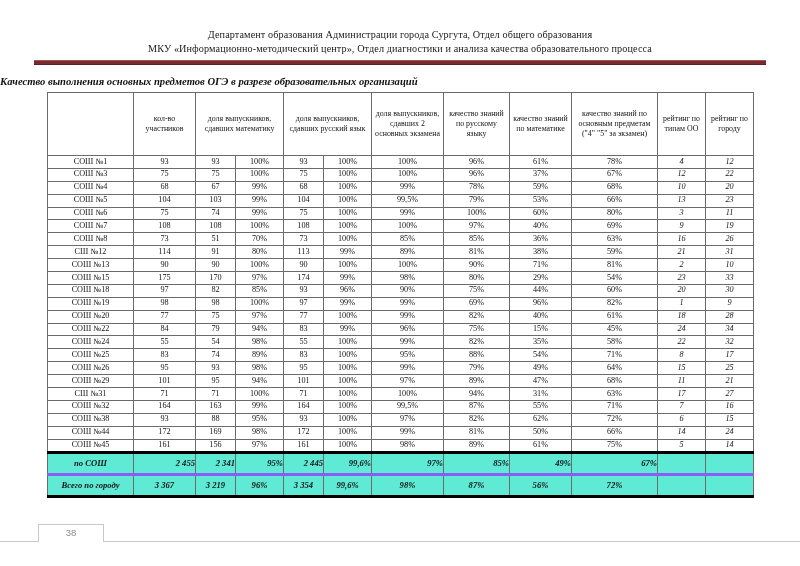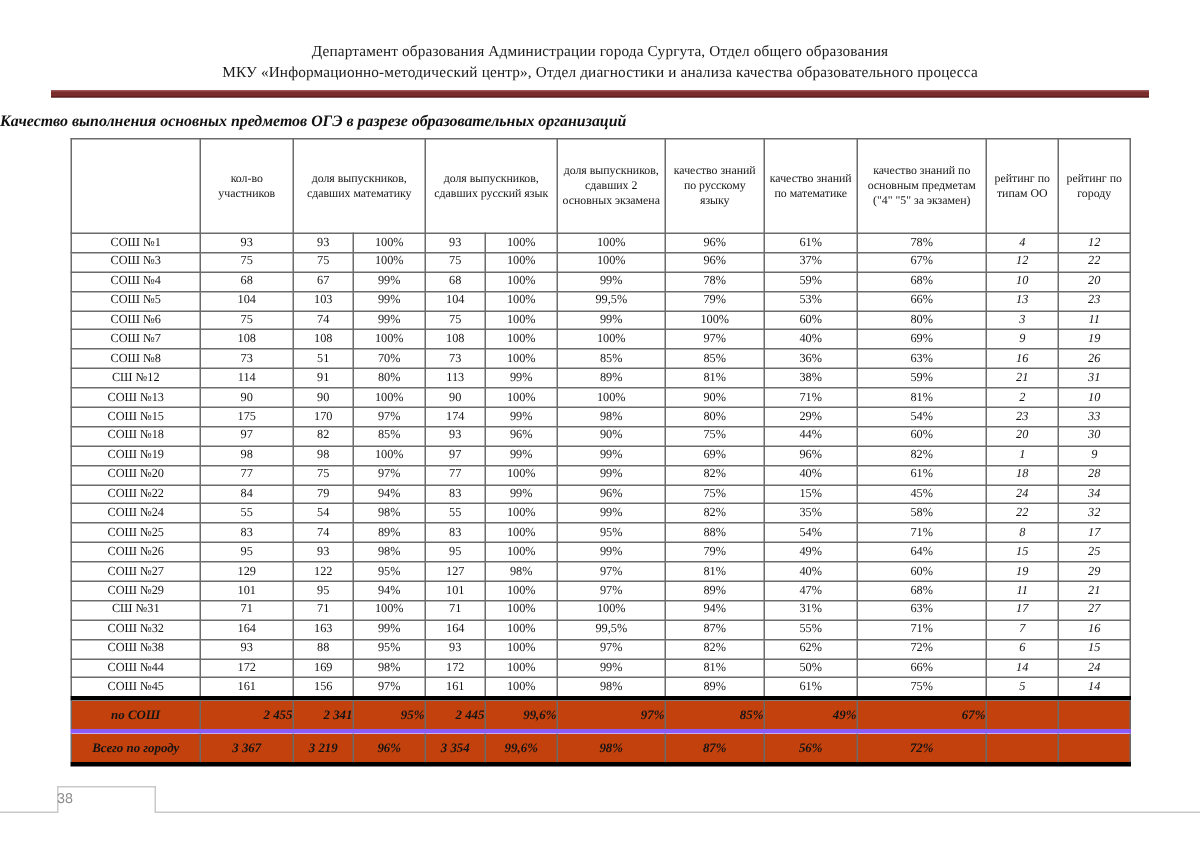--- a/index.html
+++ b/index.html
@@ -90,21 +90,21 @@
     padding-left: 6px;
     font-size: 8.3px;
   }
 
   td.rank {
     font-style: italic;
   }
 
   
   tr.summary td {
-    background: #c2410c;
+    background: #5eead4;
     font-style: italic;
     font-weight: bold;
     font-size: 8.6px;
     height: 19px;
     border: 1px solid #6b6b6b;
   }
   tr.summary td.name {
     text-align: center;
     padding-left: 0;
   }
@@ -139,21 +139,21 @@
     background: #ffffff;
     box-sizing: border-box;
   }
   .page-num {
     position: absolute;
     left: 38px;
     bottom: 9px;
     width: 66px;
     height: 17px;
     line-height: 17px;
-    text-align: left;
+    text-align: center;
     font-family: "Liberation Sans", sans-serif;
     font-size: 9.5px;
     color: #8c8c8c;
   }
 </style>
 </head>
 <body>
 
 <div class="page">
 
@@ -428,34 +428,20 @@
             <td>95</td>
             <td>100%</td>
             <td>99%</td>
             <td>79%</td>
             <td>49%</td>
             <td>64%</td>
             <td class="rank">15</td>
             <td class="rank">25</td>
           </tr>
           <tr>
-            <td class="name">СОШ №27</td>
-            <td>129</td>
-            <td>122</td>
-            <td>95%</td>
-            <td>127</td>
-            <td>98%</td>
-            <td>97%</td>
-            <td>81%</td>
-            <td>40%</td>
-            <td>60%</td>
-            <td class="rank">19</td>
-            <td class="rank">29</td>
-          </tr>
-          <tr>
             <td class="name">СОШ №29</td>
             <td>101</td>
             <td>95</td>
             <td>94%</td>
             <td>101</td>
             <td>100%</td>
             <td>97%</td>
             <td>89%</td>
             <td>47%</td>
             <td>68%</td>

